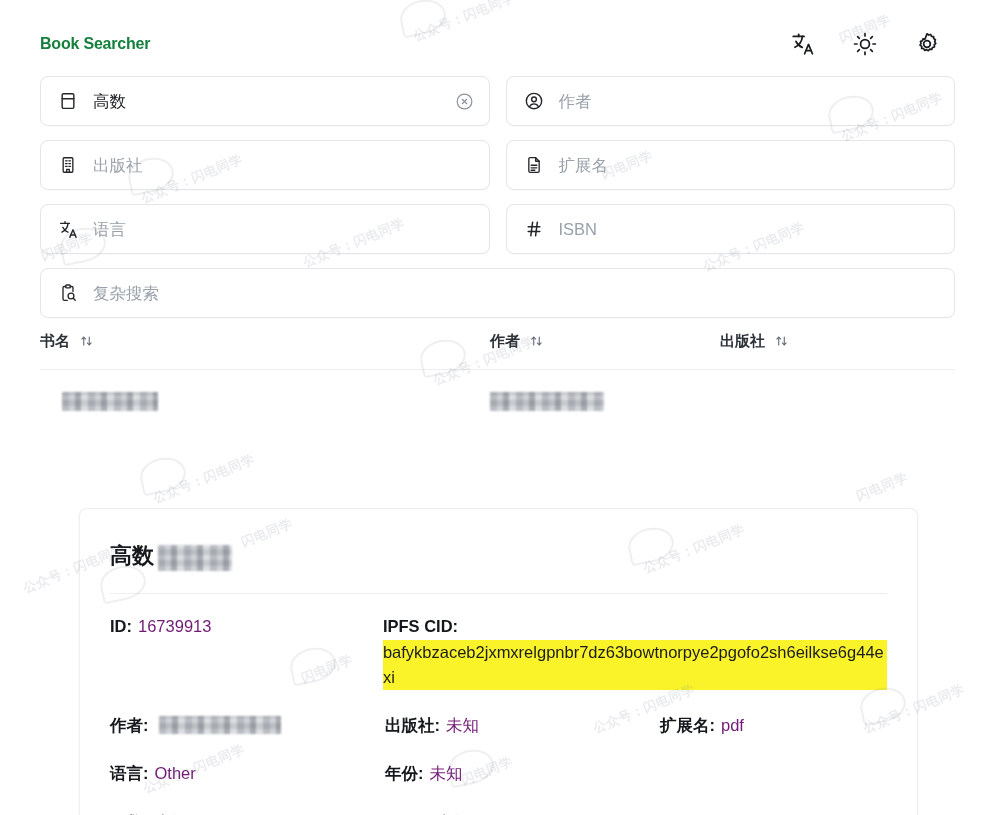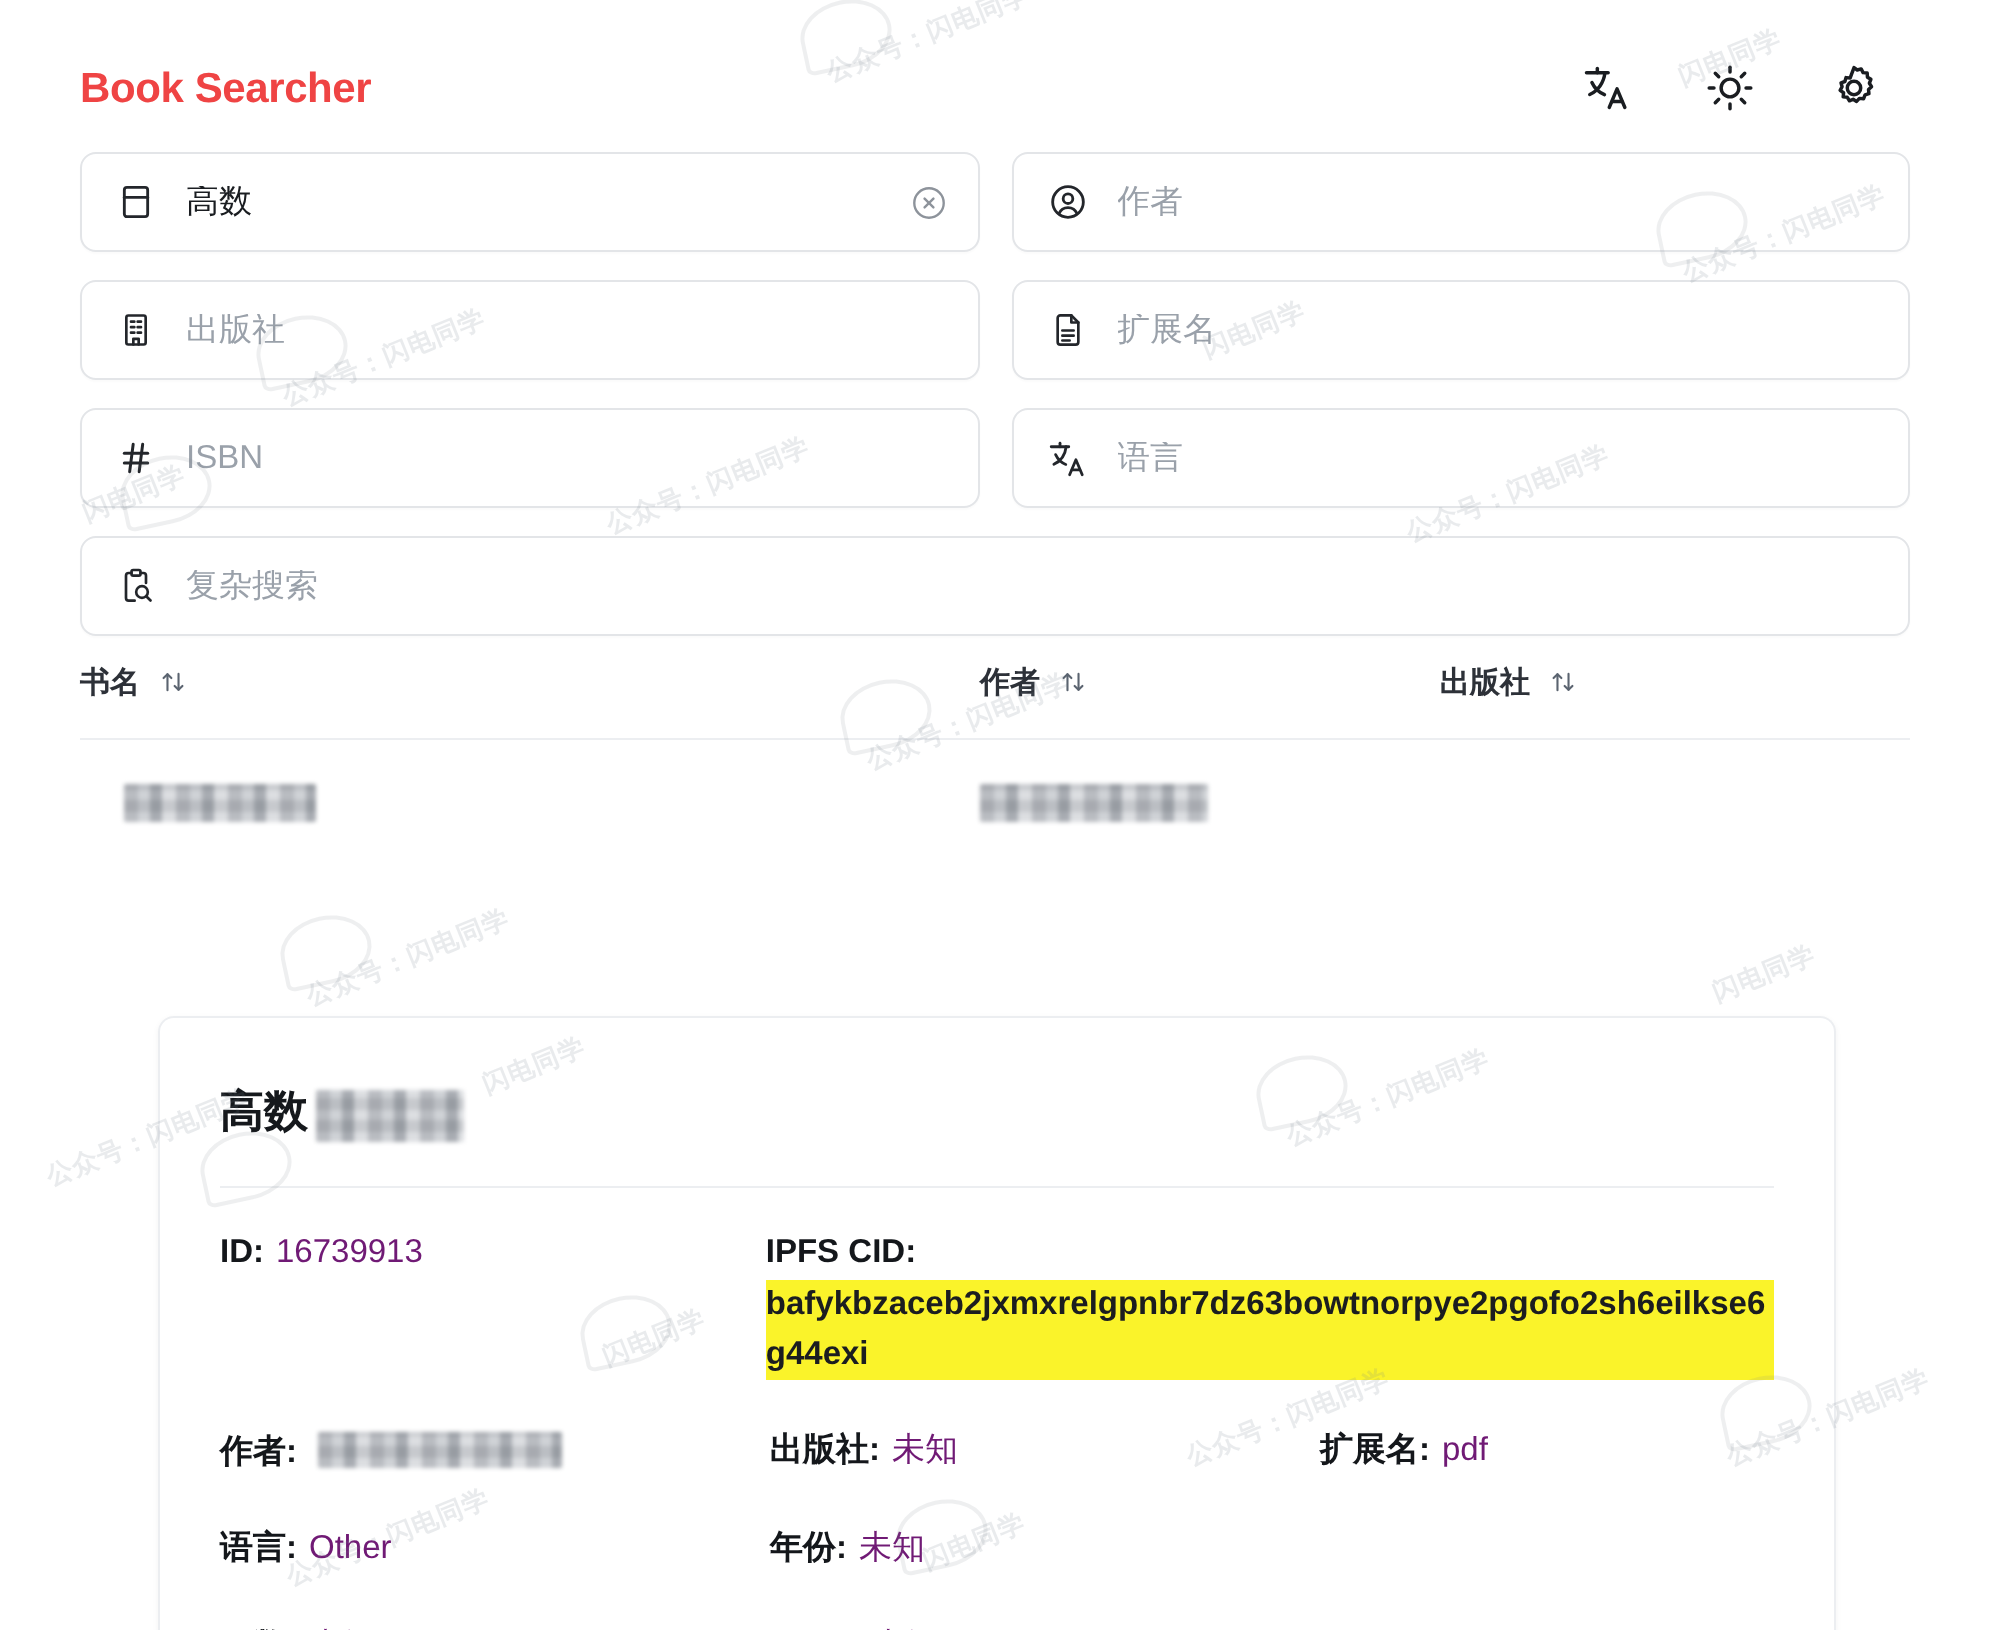--- a/index.html
+++ b/index.html
@@ -25,23 +25,23 @@
 
   
   .header {
     display: flex;
     align-items: center;
     justify-content: space-between;
     padding: 22px 36px 10px 40px;
     height: 76px;
   }
   .app-title {
-    font-size: 21px;
+    font-size: 16px;
     font-weight: bold;
-    color: #ef4444;
+    color: #15803d;
     letter-spacing: -0.2px;
     line-height: 1;
   }
   .header-icons {
     display: flex;
     align-items: center;
     gap: 34px;
     padding-right: 18px;
   }
   .hicon {
@@ -209,21 +209,20 @@
   }
   .meta-item .k { font-weight: bold; color: #14171b; margin-right: 6px; white-space: nowrap; }
   .meta-item .v { color: #701a75; font-weight: normal; }
   .meta-item .v.hl {
     background: #faf32a;
     color: #1b1d20;
     line-height: 1.52;
     word-break: break-all;
     display: inline;
     box-decoration-break: clone;
-    font-weight: bold;
     -webkit-box-decoration-break: clone;
   }
 
   .mi-id       { width: 275px; }
   .mi-cid      { width: 508px; }
   .mi-author   { width: 275px; }
   .mi-publisher{ width: 275px; }
   .mi-ext      { width: auto; text-align: right; }
   .mi-filesize { width: 275px; }
   .mi-language { width: 275px; }
@@ -352,42 +351,42 @@
             <path d="M8.6 12.3h6.8M8.6 15.4h6.8M8.6 18.3h4.4"></path>
           </svg>
         </span>
         <span class="fval placeholder">扩展名</span>
       </div>
     </div>
 
     <div class="search-row">
       <div class="field">
         <span class="ficon">
-          <svg width="20" height="20" viewBox="0 0 24 24" fill="none" stroke="currentColor" stroke-width="1.8" stroke-linecap="round">
-            <path d="M5 9.2h14"></path>
-              <path d="M5 15h14"></path>
-            <path d="M10.3 3.8L8.2 20.2"></path>
-              <path d="M16 3.8l-2.1 16.4"></path>
-          </svg>
-        </span>
-        <span class="fval placeholder">ISBN</span>
-      </div>
-
-      <div class="field">
-        <span class="ficon">
           <svg width="21" height="21" viewBox="0 0 24 24" fill="none" stroke="currentColor" stroke-width="1.6" stroke-linecap="round" stroke-linejoin="round">
             <path d="M3 5h10"></path>
               <path d="M8 3v2"></path>
             <path d="M11.5 5c-.5 4.5-3.2 8.3-7 10"></path>
             <path d="M5.5 9.5c1.2 2.6 3.3 4.6 5.8 5.6"></path>
             <path d="M13.5 21l3.6-8.6L20.7 21"></path>
             <path d="M14.9 18.2h4.4"></path>
           </svg>
         </span>
         <span class="fval placeholder">语言</span>
+      </div>
+
+      <div class="field">
+        <span class="ficon">
+          <svg width="20" height="20" viewBox="0 0 24 24" fill="none" stroke="currentColor" stroke-width="1.8" stroke-linecap="round">
+            <path d="M5 9.2h14"></path>
+              <path d="M5 15h14"></path>
+            <path d="M10.3 3.8L8.2 20.2"></path>
+              <path d="M16 3.8l-2.1 16.4"></path>
+          </svg>
+        </span>
+        <span class="fval placeholder">ISBN</span>
       </div>
     </div>
 
     <div class="search-row">
       <div class="field wide">
         <span class="ficon">
           <svg width="20" height="20" viewBox="0 0 24 24" fill="none" stroke="currentColor" stroke-width="1.6" stroke-linecap="round" stroke-linejoin="round">
             <path d="M9.3 4.2H7.6A1.6 1.6 0 006 5.8v13.4a1.6 1.6 0 001.6 1.6h3.6"></path>
             <path d="M14.7 4.2h1.7A1.6 1.6 0 0118 5.8v4.4"></path>
             <rect x="9.3" y="2.4" width="5.4" height="3.4" rx="1"></rect>

